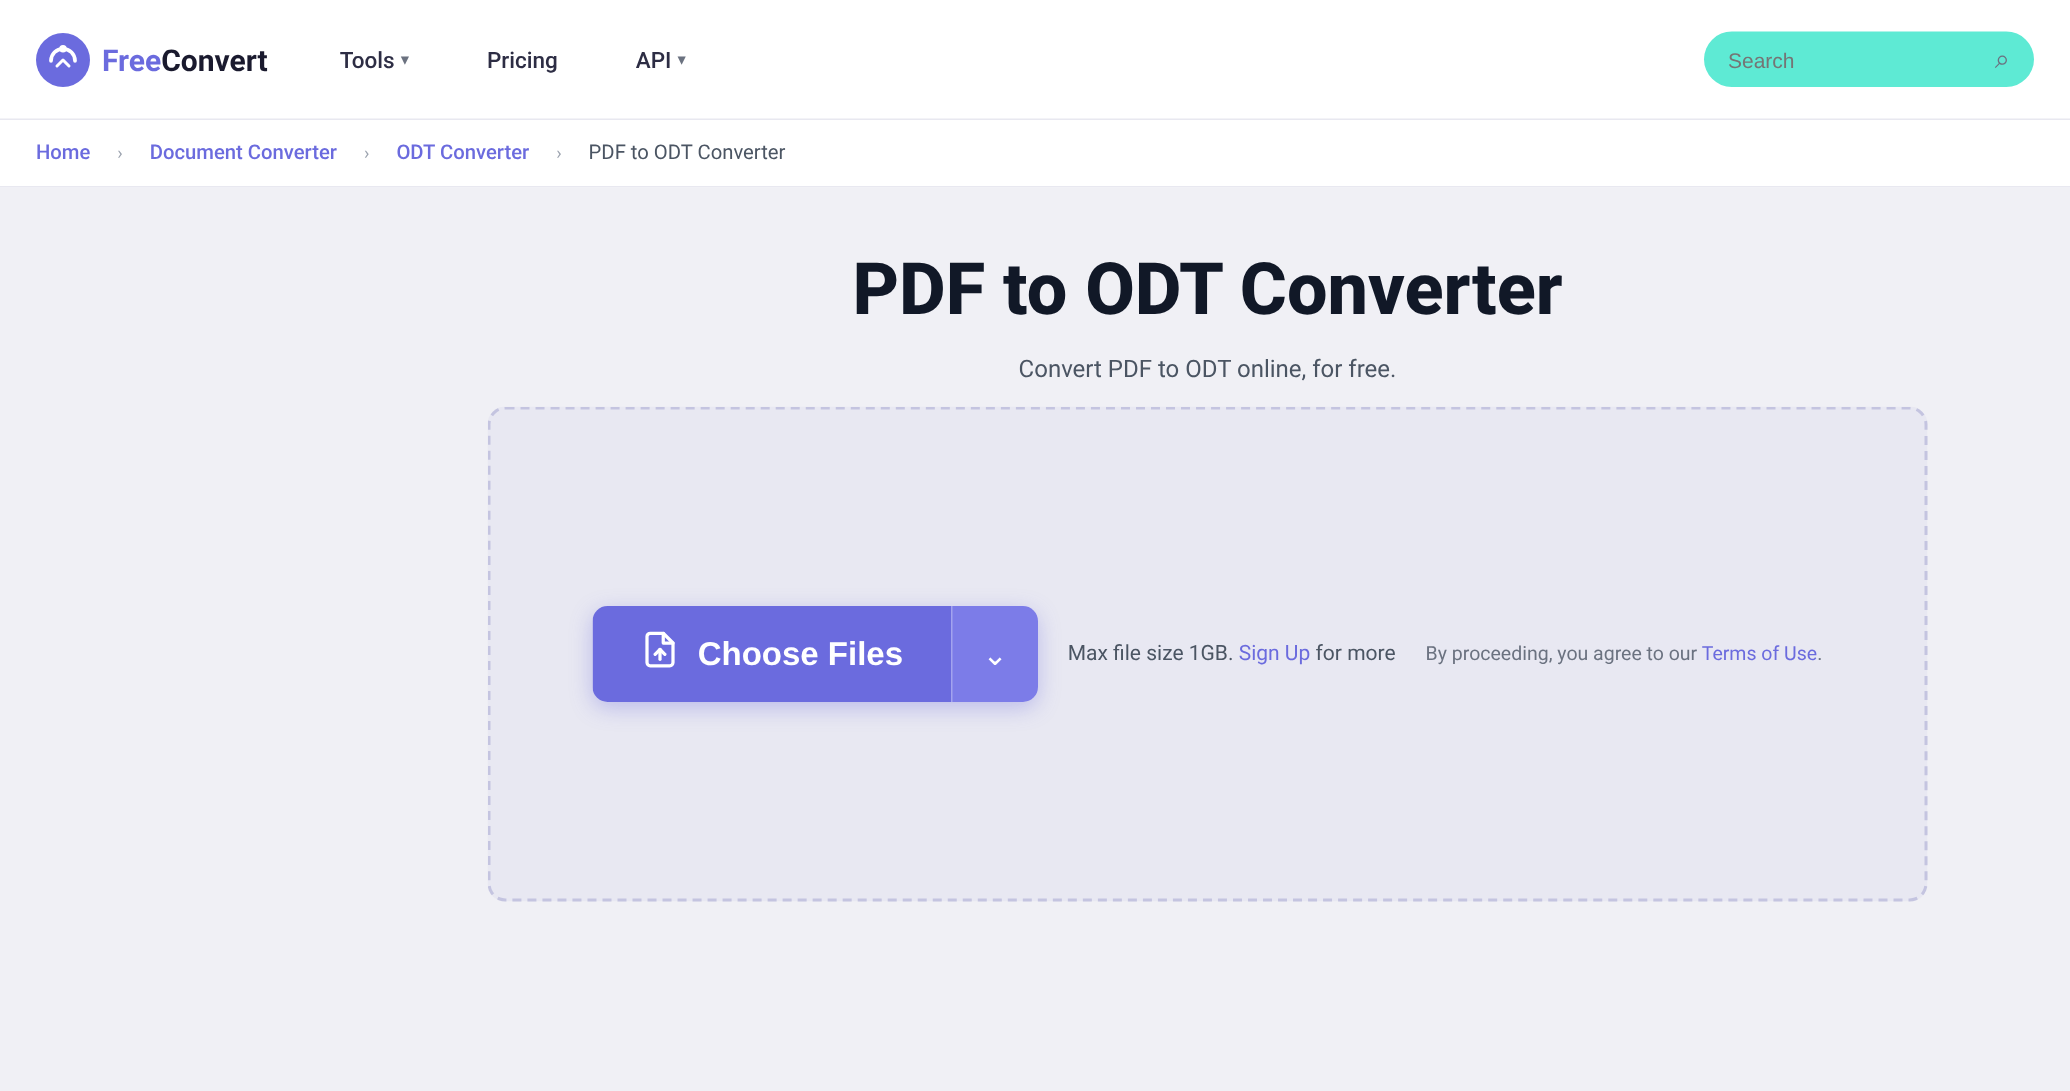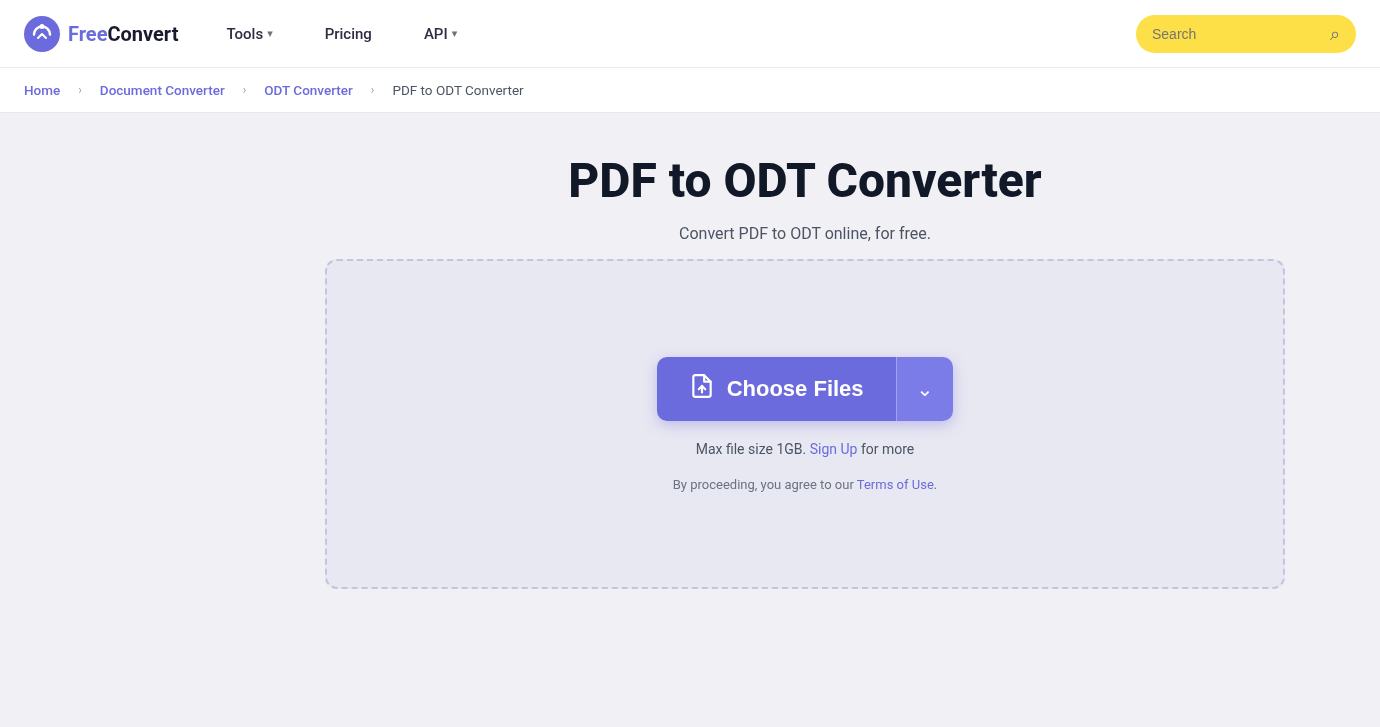--- a/index.html
+++ b/index.html
@@ -3,21 +3,21 @@
   <meta charset="utf-8">
   <style>
     * { box-sizing: border-box; margin: 0; padding: 0; }
     body { font-family: -apple-system, BlinkMacSystemFont, 'Segoe UI', Roboto, sans-serif; background: #fff; color: #1a1a2e; }
 
     
     .header {
       display: flex;
       align-items: center;
       padding: 0 24px;
-      height: 68px;
+      height: 80px;
       background: #fff;
       border-bottom: 1px solid #e8e8f0;
     }
     .logo-area {
       display: flex;
       align-items: center;
       gap: 8px;
       margin-right: 32px;
       text-decoration: none;
     }
@@ -49,21 +49,21 @@
       text-decoration: none;
       font-weight: 500;
     }
     .nav-chevron {
       font-size: 11px;
       color: #6b7280;
     }
     .search-area {
       display: flex;
       align-items: center;
-      background: #fde047;
+      background: #5eead4;
       border-radius: 24px;
       padding: 8px 16px;
       gap: 8px;
       width: 220px;
     }
     .search-input {
       border: none;
       background: transparent;
       outline: none;
       font-size: 14px;
@@ -139,21 +139,21 @@
 
     
     .upload-box {
       border: 2px dashed #c4c4e0;
       border-radius: 12px;
       background: #e8e8f2;
       width: 960px;
       max-width: 100%;
       min-height: 330px;
       display: flex;
-      flex-direction: column;
+      flex-direction: row;
       align-items: center;
       justify-content: center;
       padding: 40px 20px;
       gap: 20px;
     }
 
     
     .choose-files-btn-group {
       display: flex;
       align-items: stretch;

